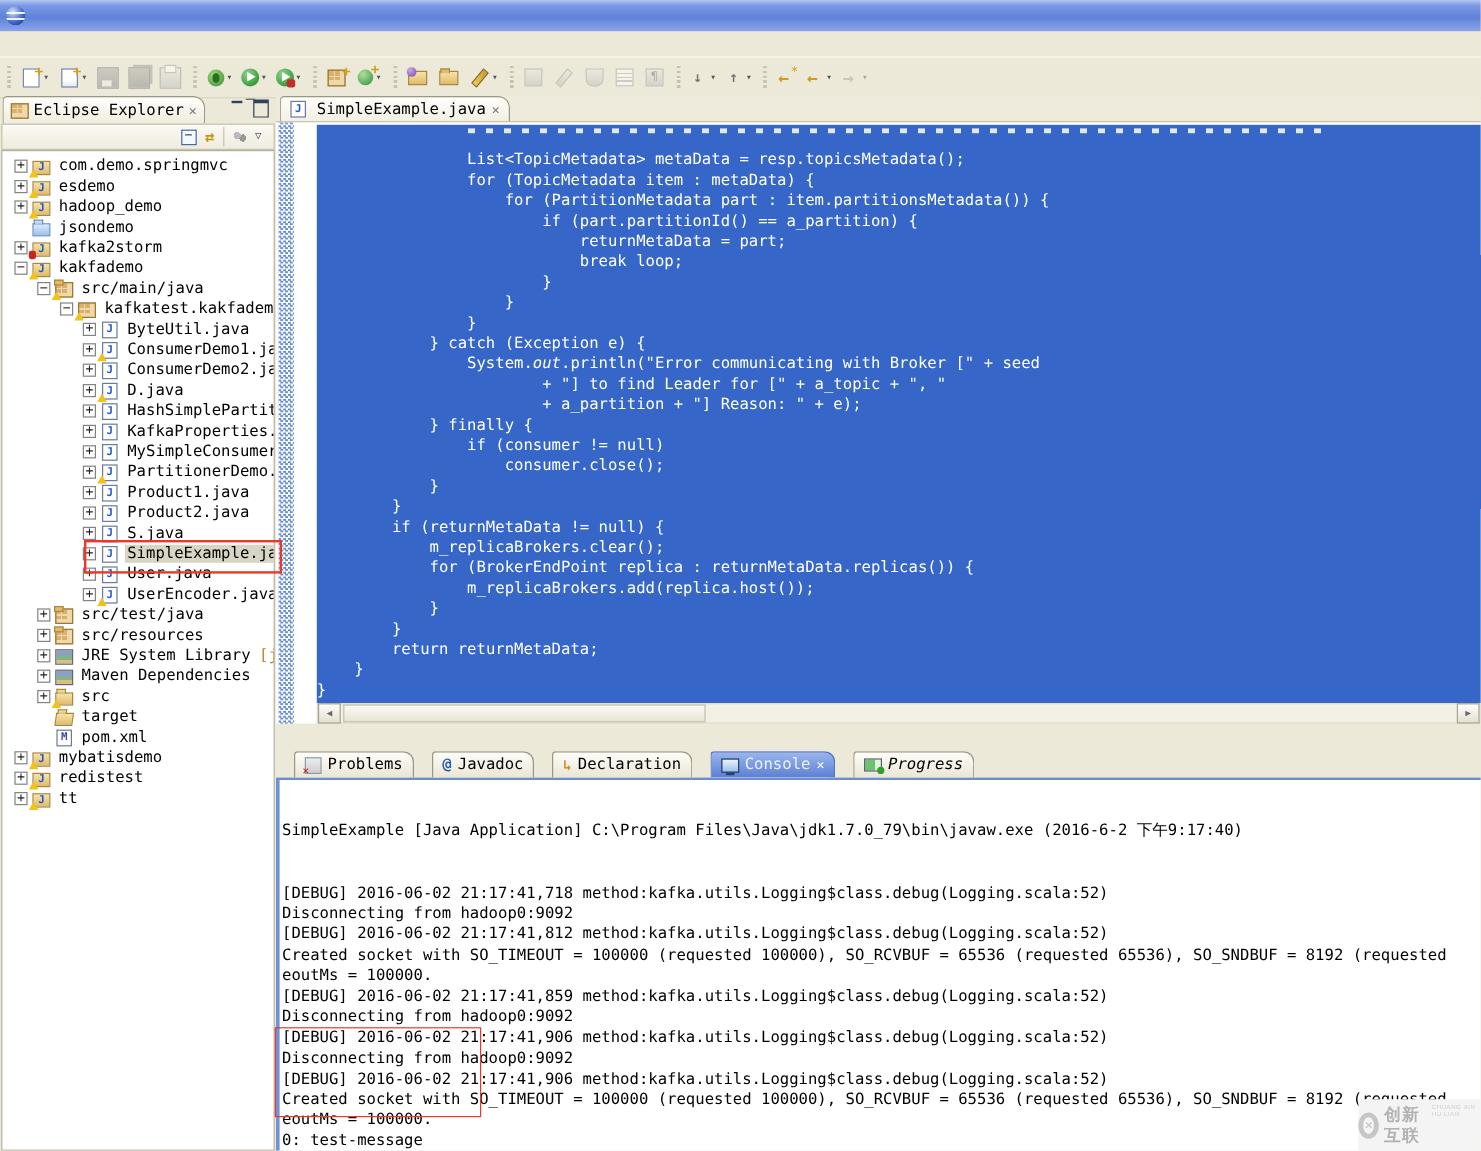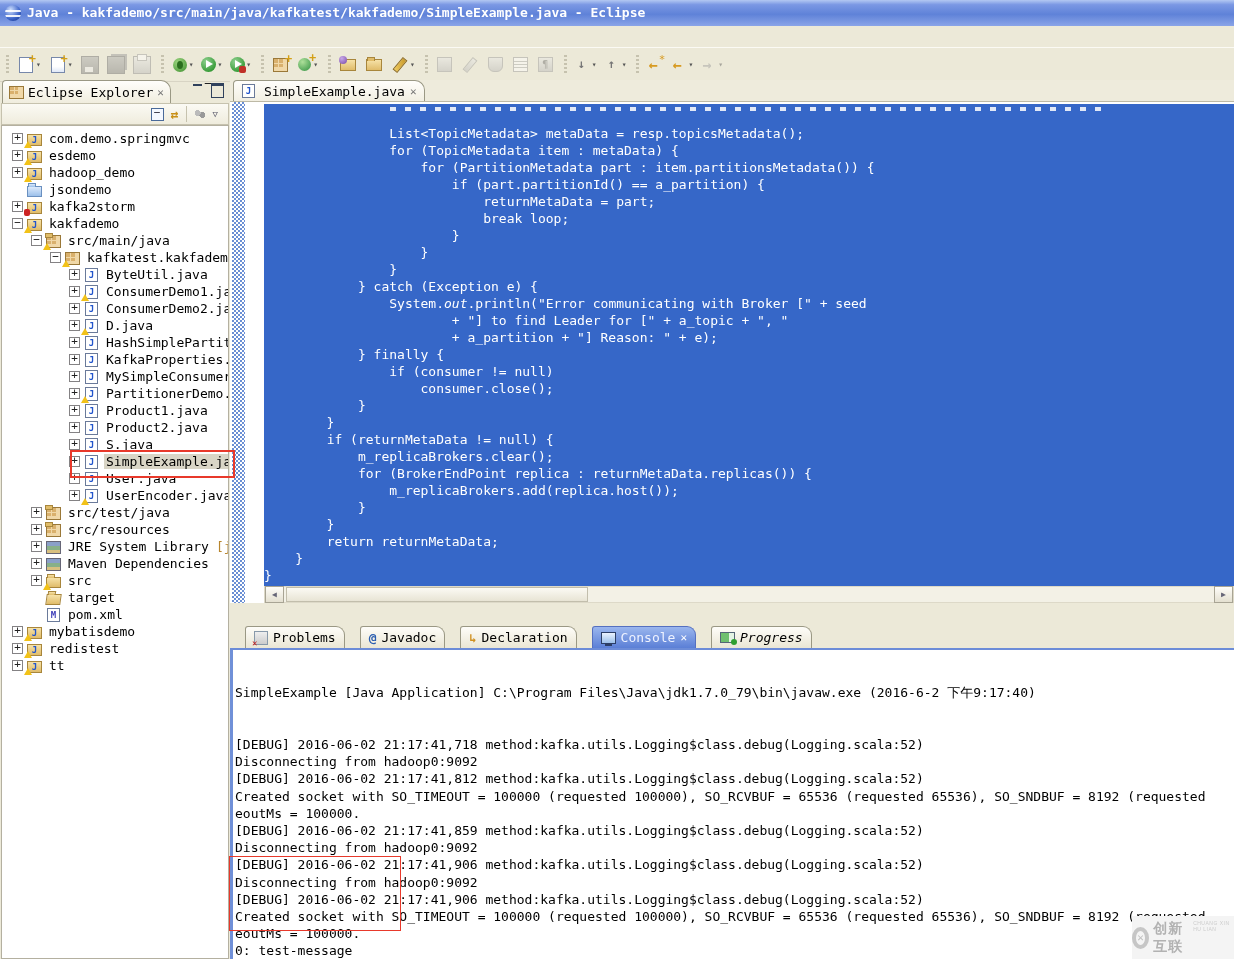--- a/index.html
+++ b/index.html
@@ -159,21 +159,20 @@
     color:#c0c0c0;font-weight:bold;font-size:11px;text-align:center;line-height:14px;}
   .wm-txt{display:flex;flex-direction:row;}
   .wm-cn{font-size:14px;font-weight:bold;color:#b2b2b2;letter-spacing:1px;font-family:"DejaVu Sans",sans-serif;}
   .wm-en{font-size:5px;color:#cccccc;letter-spacing:.5px;font-family:"Liberation Sans",sans-serif;}
 </style>
 </head>
 <body>
 
 <div id="titlebar">
   <span id="title-icon"></span>
-  <span id="title-text">Java - kakfademo/src/main/java/kafkatest/kakfademo/SimpleExample.java - Eclipse</span>
 </div>
 
 <div id="menubar"><span class="menu-item"><u>F</u>ile</span><span class="menu-item"><u>E</u>dit</span><span class="menu-item"><u>S</u>ource</span><span class="menu-item">Refac<u>t</u>or</span><span class="menu-item"><u>N</u>avigate</span><span class="menu-item">Se<u>a</u>rch</span><span class="menu-item"><u>P</u>roject</span><span class="menu-item"><u>R</u>un</span><span class="menu-item"><u>W</u>indow</span><span class="menu-item"><u>H</u>elp</span></div>
 
 <div id="toolbar">
     <span class="thandle"></span>
     <span class="tbtn">
       <span class="ic g-new"></span>
       <span class="dd">▾</span>
     </span>

